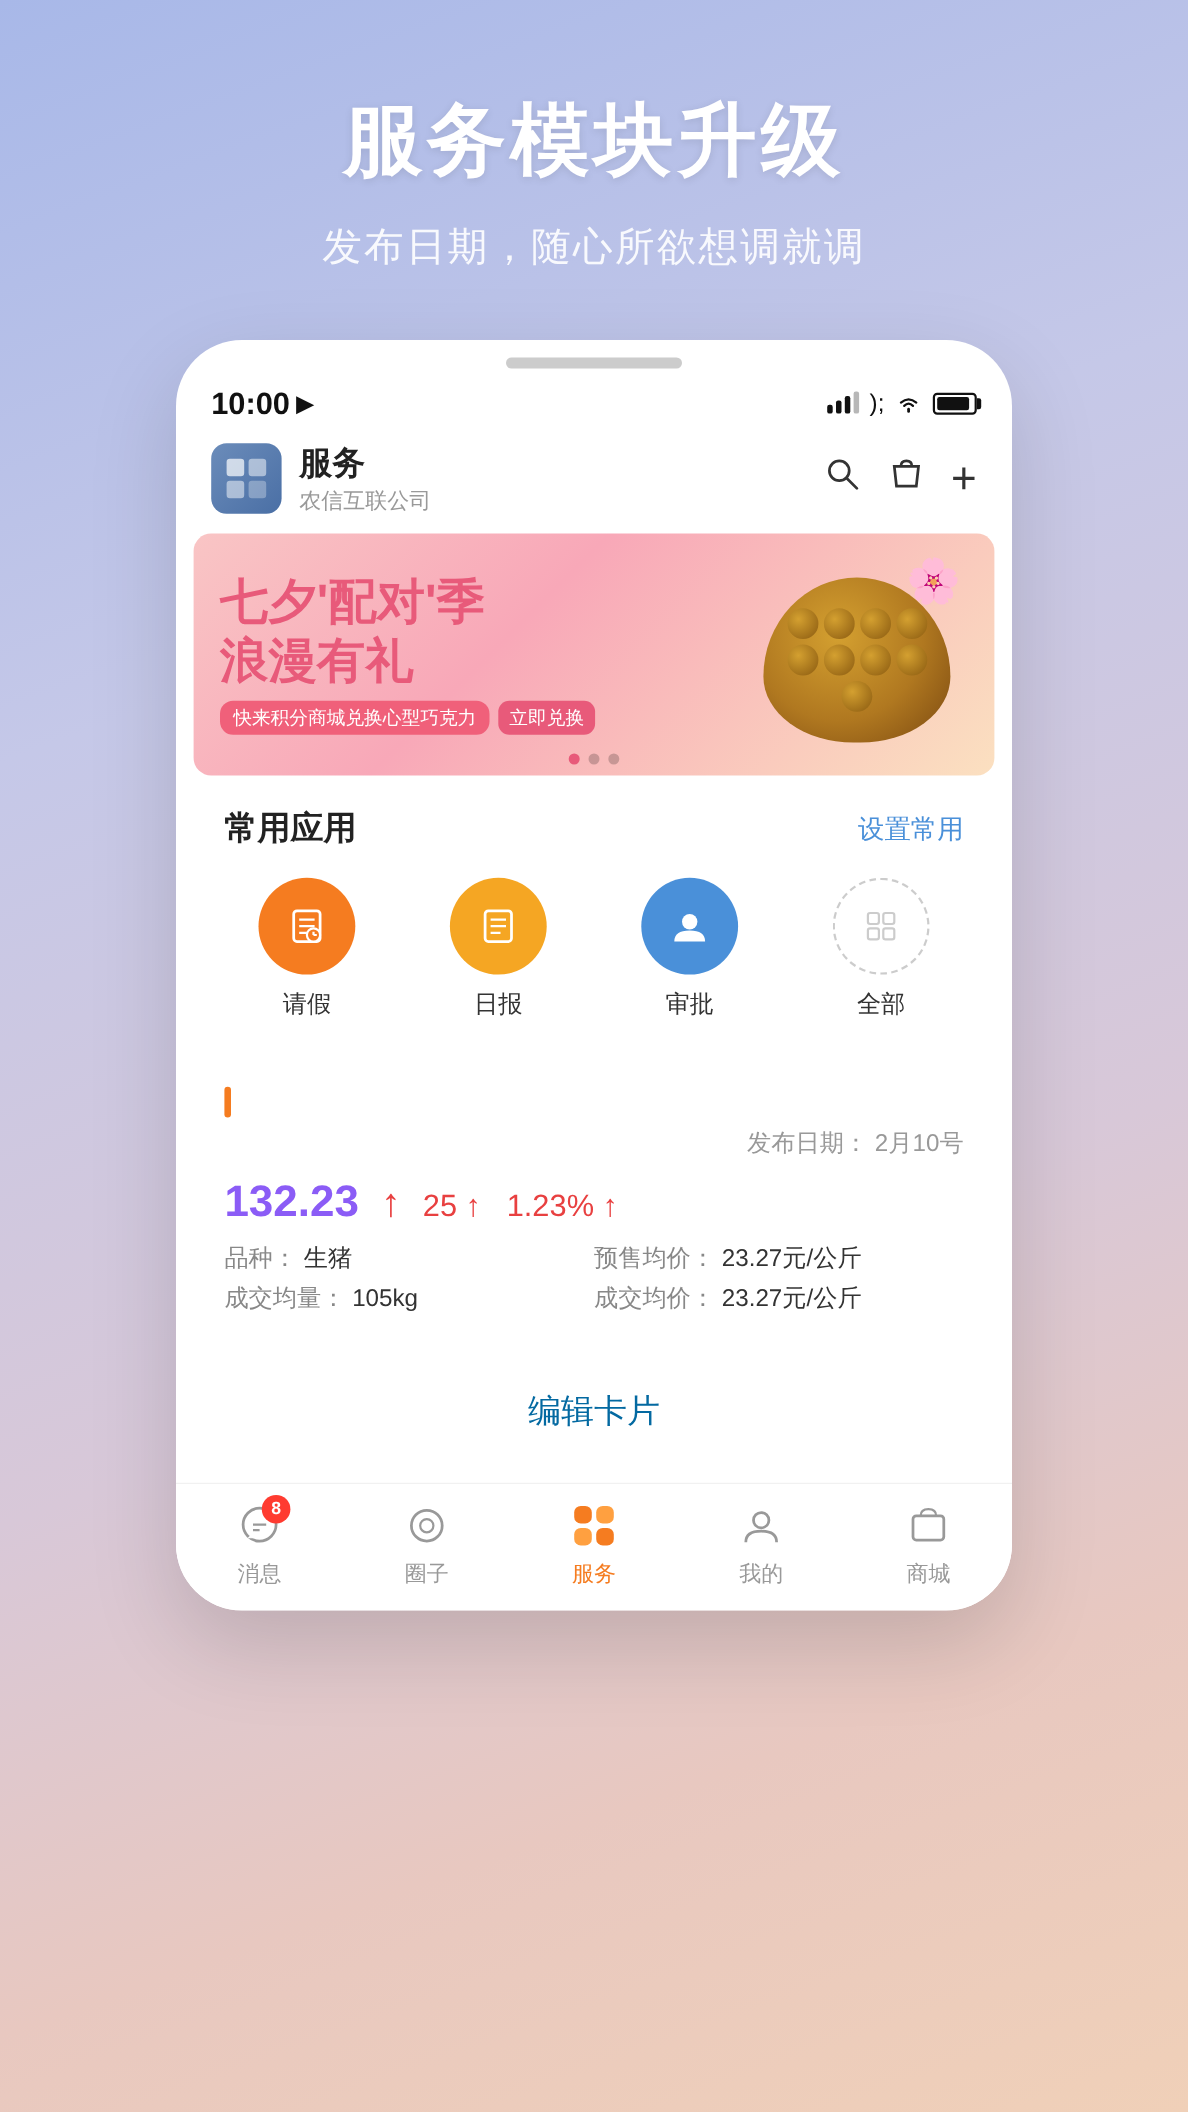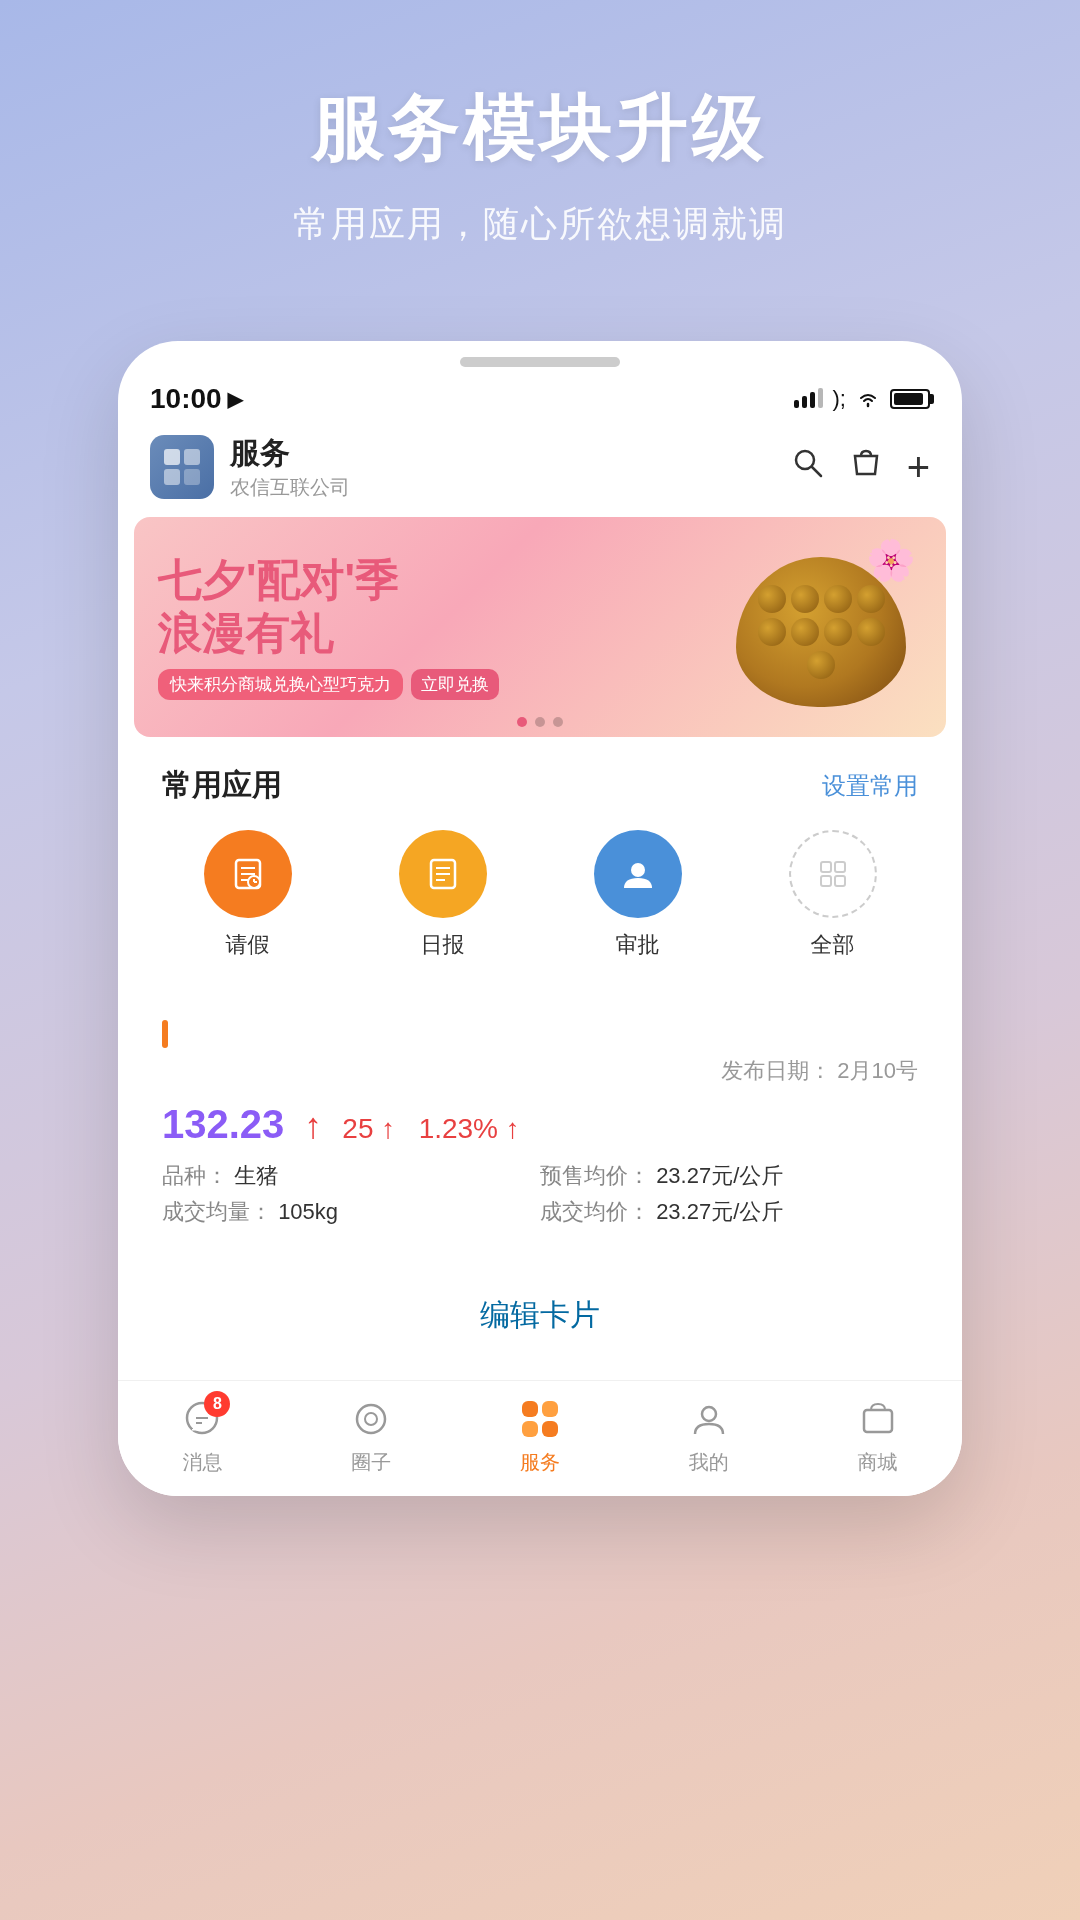--- a/index.html
+++ b/index.html
@@ -11,39 +11,39 @@
       display: flex;
       flex-direction: column;
       align-items: center;
       overflow: hidden;
     }
 
     
     .top-text {
       text-align: center;
       padding-top: 80px;
-      margin-bottom: 92px;
+      margin-bottom: 60px;
     }
     .top-title {
       font-size: 72px;
       font-weight: 700;
       color: white;
       letter-spacing: 4px;
       text-shadow: 0 2px 8px rgba(0,0,0,0.1);
       margin-bottom: 24px;
     }
     .top-subtitle {
       font-size: 36px;
       color: rgba(255,255,255,0.9);
       letter-spacing: 2px;
     }
 
     
     .phone-mockup {
-      width: 844px;
+      width: 760px;
       background: white;
       border-radius: 60px;
       box-shadow: 0 30px 80px rgba(0,0,0,0.15);
       overflow: hidden;
       position: relative;
     }
     .phone-notch {
       width: 160px;
       height: 10px;
       background: #ccc;
@@ -427,21 +427,21 @@
       border-radius: 4px;
     }
     .grid-dot.orange { background: #f57c20; }
     .grid-dot.light-orange { background: #ffa040; }
   </style>
 </head>
 <body>
 
 <div class="top-text">
   <div class="top-title">服务模块升级</div>
-  <div class="top-subtitle">常用应用，随心所欲想调就调</div>
+  <div class="top-subtitle">发布日期，随心所欲想调就调</div>
 </div>
 
 <div class="phone-mockup">
   <div class="phone-notch"></div>
 
   <div class="status-bar">
     <div class="status-time">
       <span>10:00</span>
       <span style="font-size:20px;">▶</span>
     </div>

